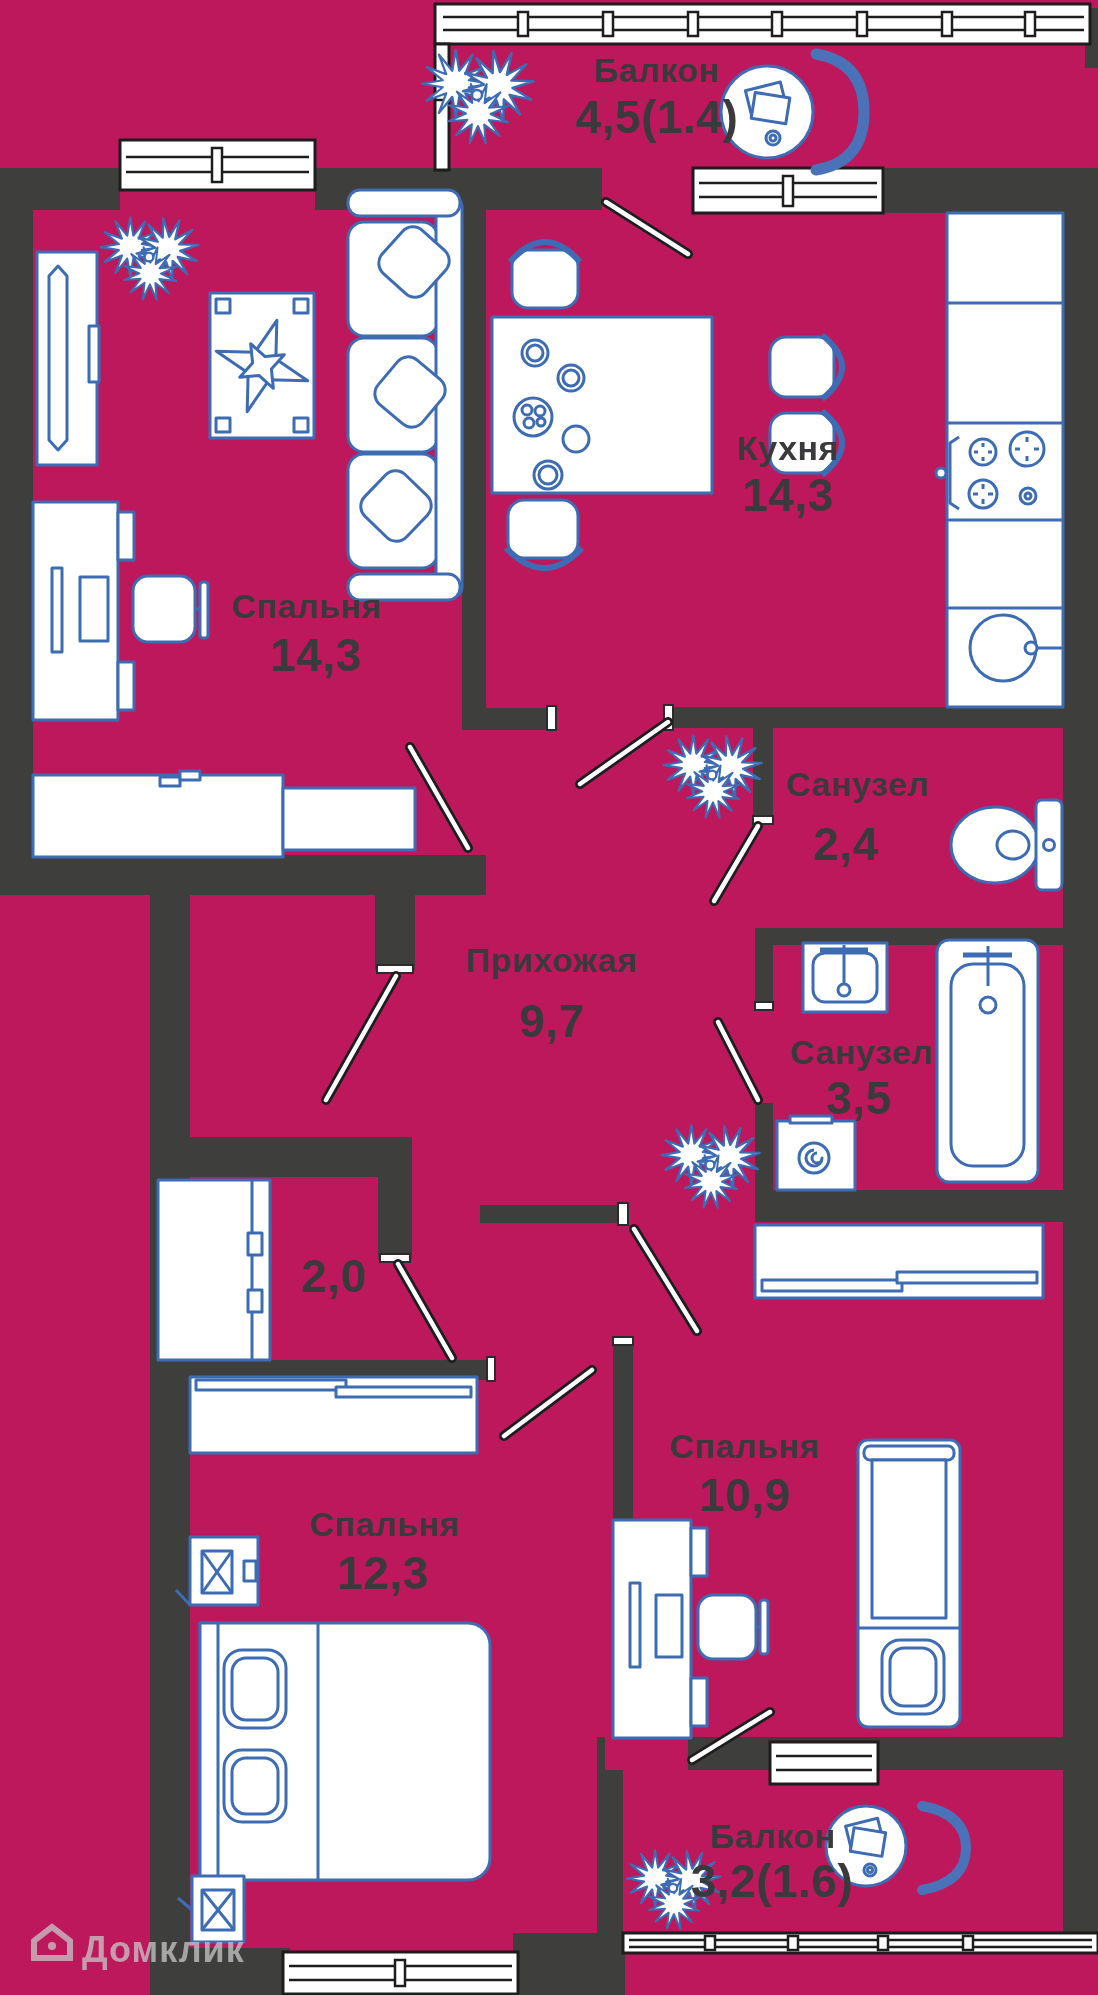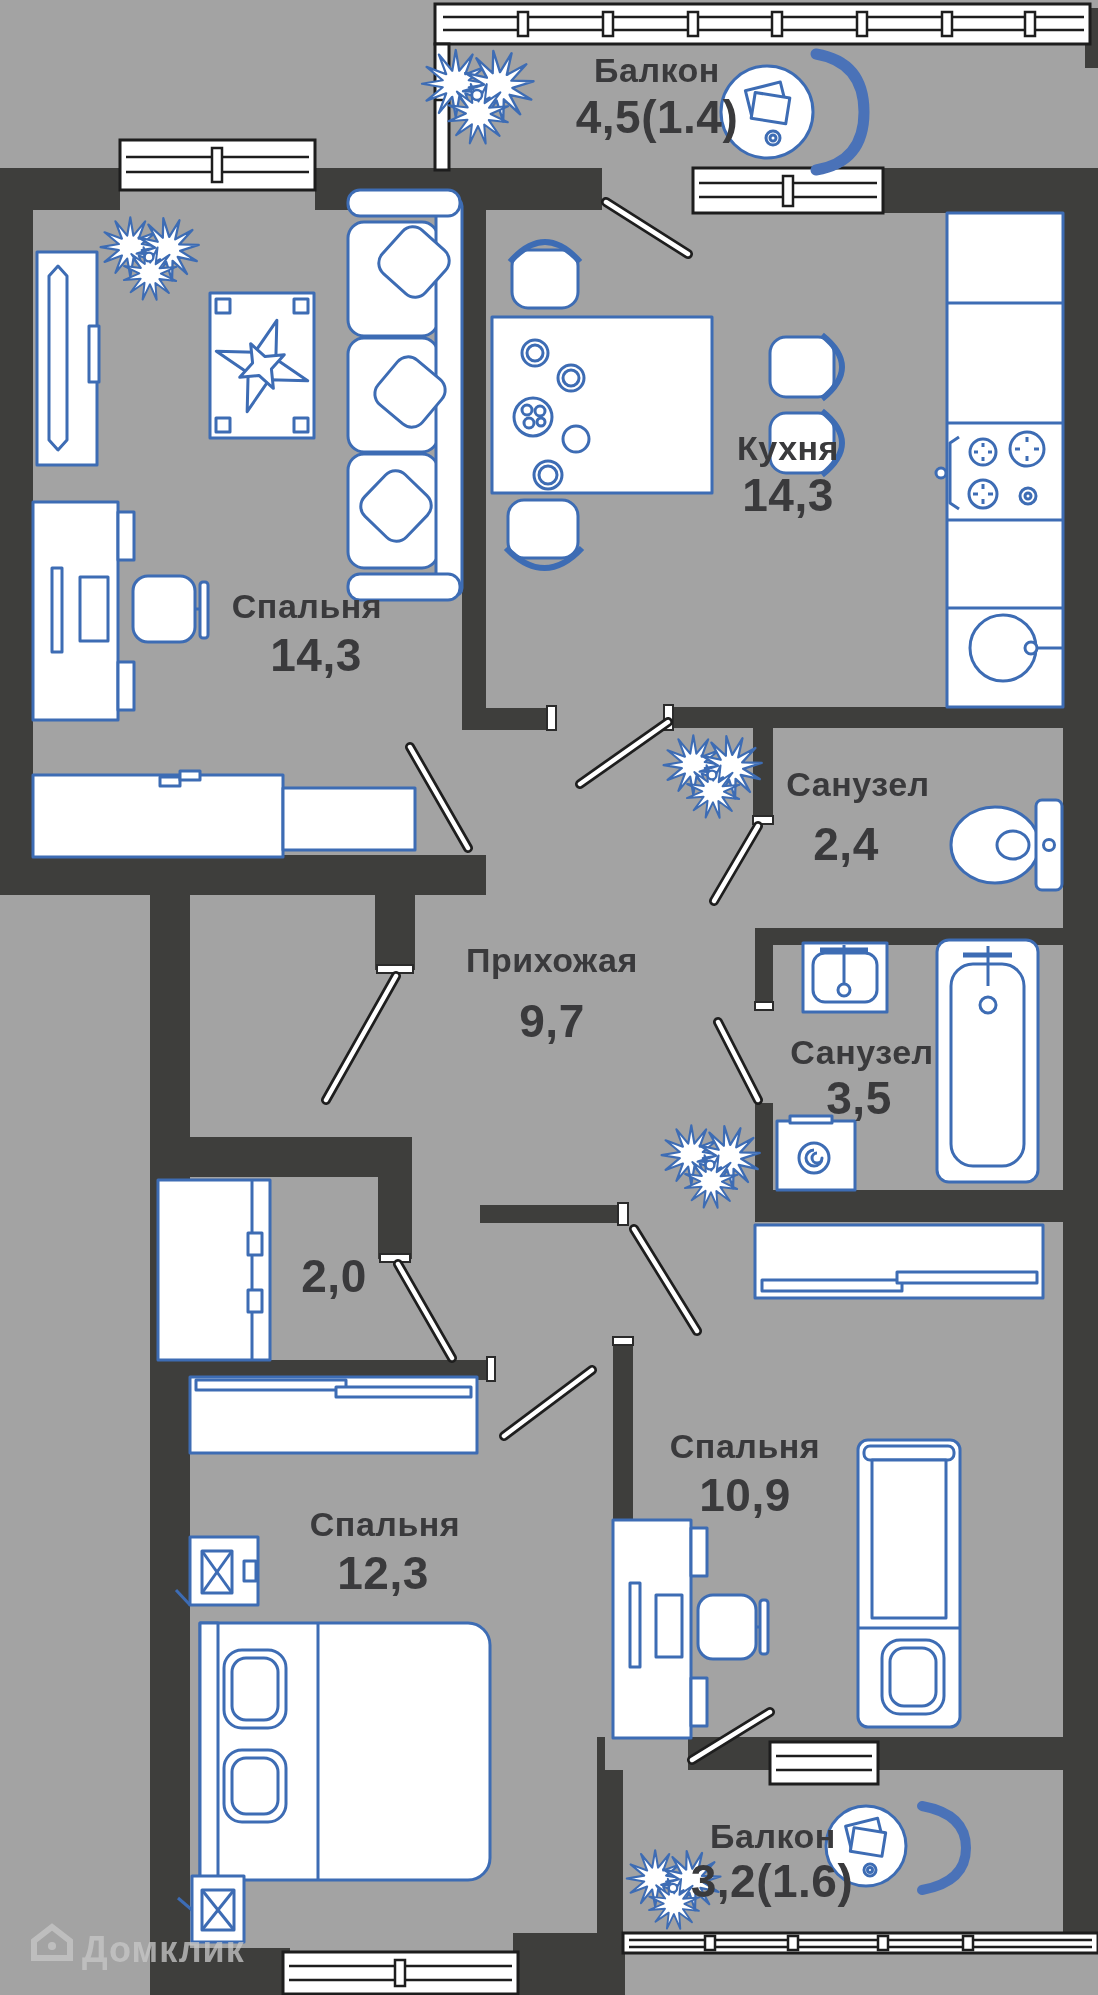--- a/index.html
+++ b/index.html
@@ -1,16 +1,16 @@
 <!DOCTYPE html>
 <html><head>
 <meta charset="utf-8">
 <style>
   html,body{margin:0;padding:0;background:#ffffff;}
-  .stage{position:relative;width:1098px;height:1995px;background:#a3a3a3;overflow:hidden;}
+  .stage{position:relative;width:1098px;height:1995px;background:#be185d;overflow:hidden;}
   svg{display:block;}
   .room-name{font-family:"Liberation Sans",sans-serif;font-size:34px;font-weight:600;fill:#3A3A3C;letter-spacing:.5px;}
   .room-area{font-family:"Liberation Sans",sans-serif;font-size:46px;font-weight:600;fill:#3A3A3C;letter-spacing:.5px;}
   .wm-text{font-family:"Liberation Sans",sans-serif;font-size:36px;font-weight:700;fill:#C8C8C8;letter-spacing:1px;}
 </style>
 </head>
 <body>
 
 <div class="stage">
 <svg width="1098" height="1995" viewBox="0 0 1098 1995" xmlns="http://www.w3.org/2000/svg">

